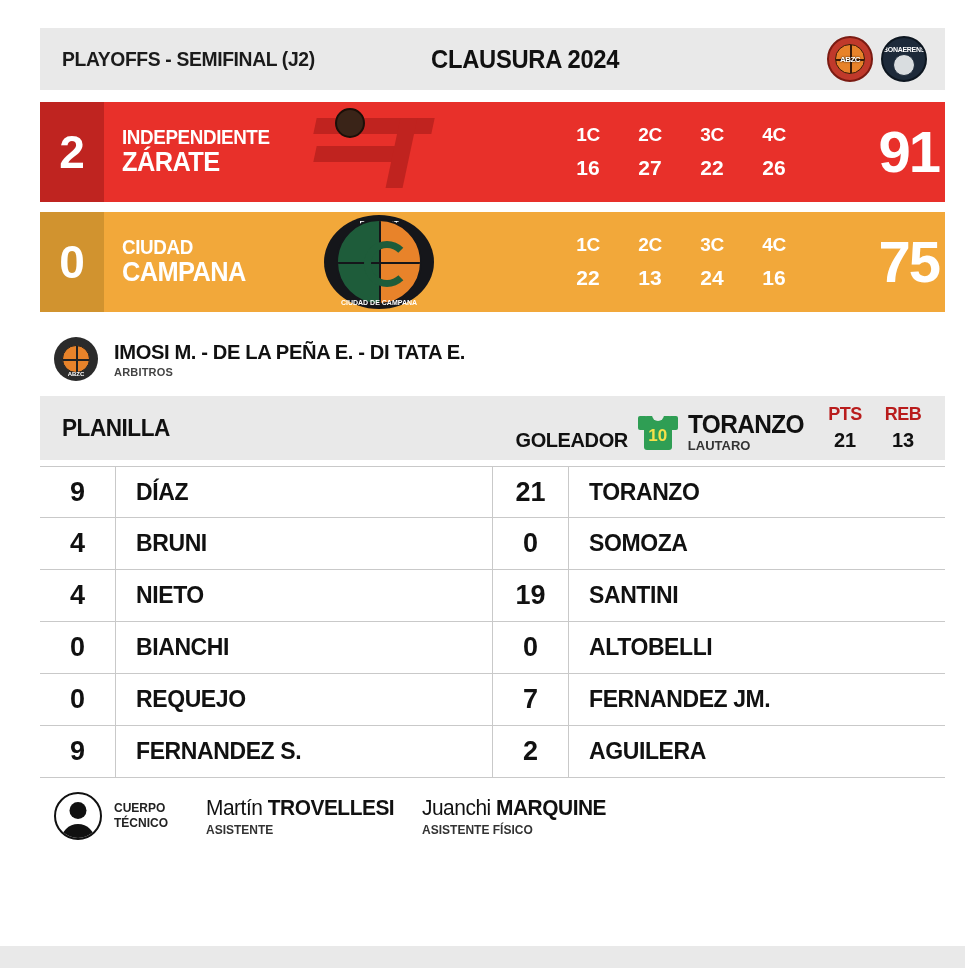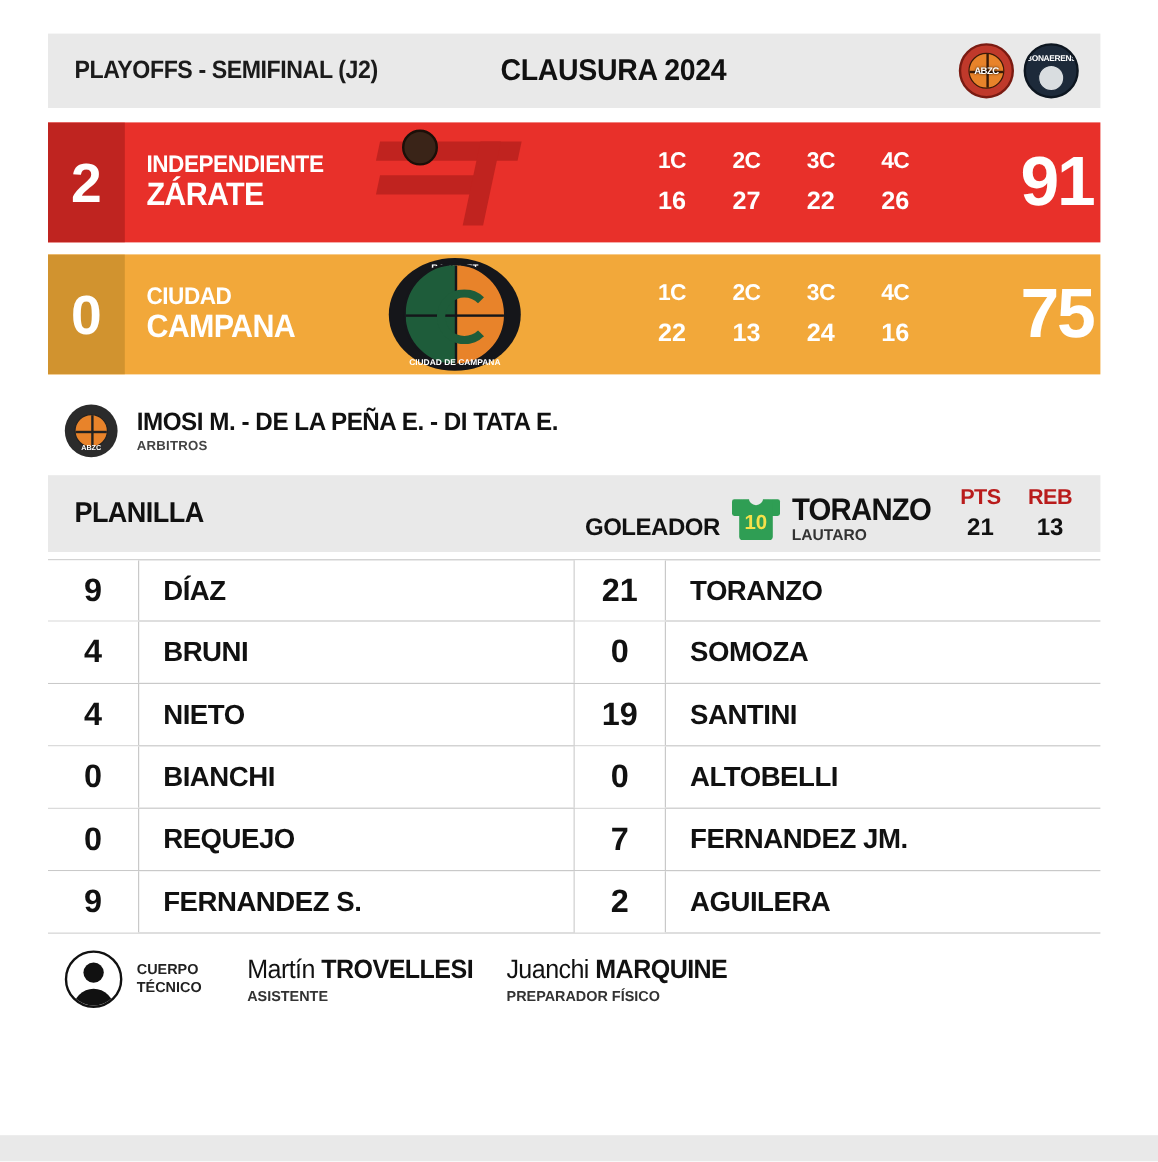--- a/index.html
+++ b/index.html
@@ -6,21 +6,21 @@
   body {
     width: 965px; height: 968px;
     background: #ffffff;
     font-family: "Liberation Sans", sans-serif;
     overflow: hidden;
   }
   .sheet {
     position: relative;
     width: 965px; height: 968px;
     background: #ffffff;
-    padding: 28px 48px 0 40px;
+    padding: 28px 20px 0 40px;
     border-radius: 17px;
   }
 
   
   .header {
     height: 62px;
     background: #e9e9e9;
     display: flex;
     align-items: center;
     padding: 0 18px 0 22px;
@@ -481,18 +481,18 @@
     <div class="staff-caption">
       <div>CUERPO</div>
       <div>TÉCNICO</div>
     </div>
     <div class="staff-person">
       <div class="staff-name"><span>Martín</span> <b>TROVELLESI</b></div>
       <div class="staff-role">ASISTENTE</div>
     </div>
     <div class="staff-person">
       <div class="staff-name"><span>Juanchi</span> <b>MARQUINE</b></div>
-      <div class="staff-role">PREPARADOR FÍSICO</div>
+      <div class="staff-role">ASISTENTE FÍSICO</div>
     </div>
   </div>
 
   <div class="bottom-strip"></div>
 </div>
 
 </body></html>

